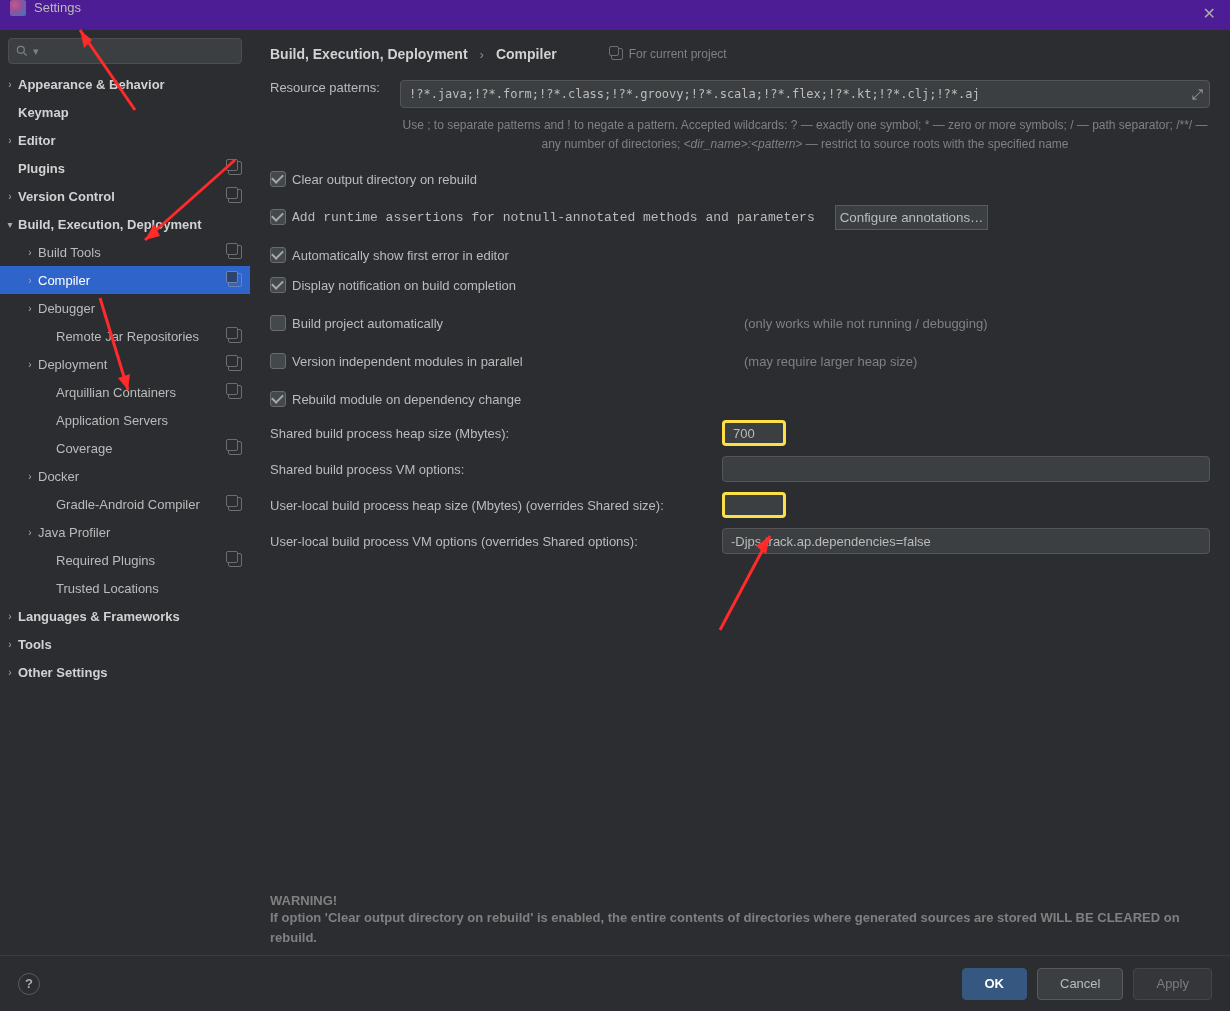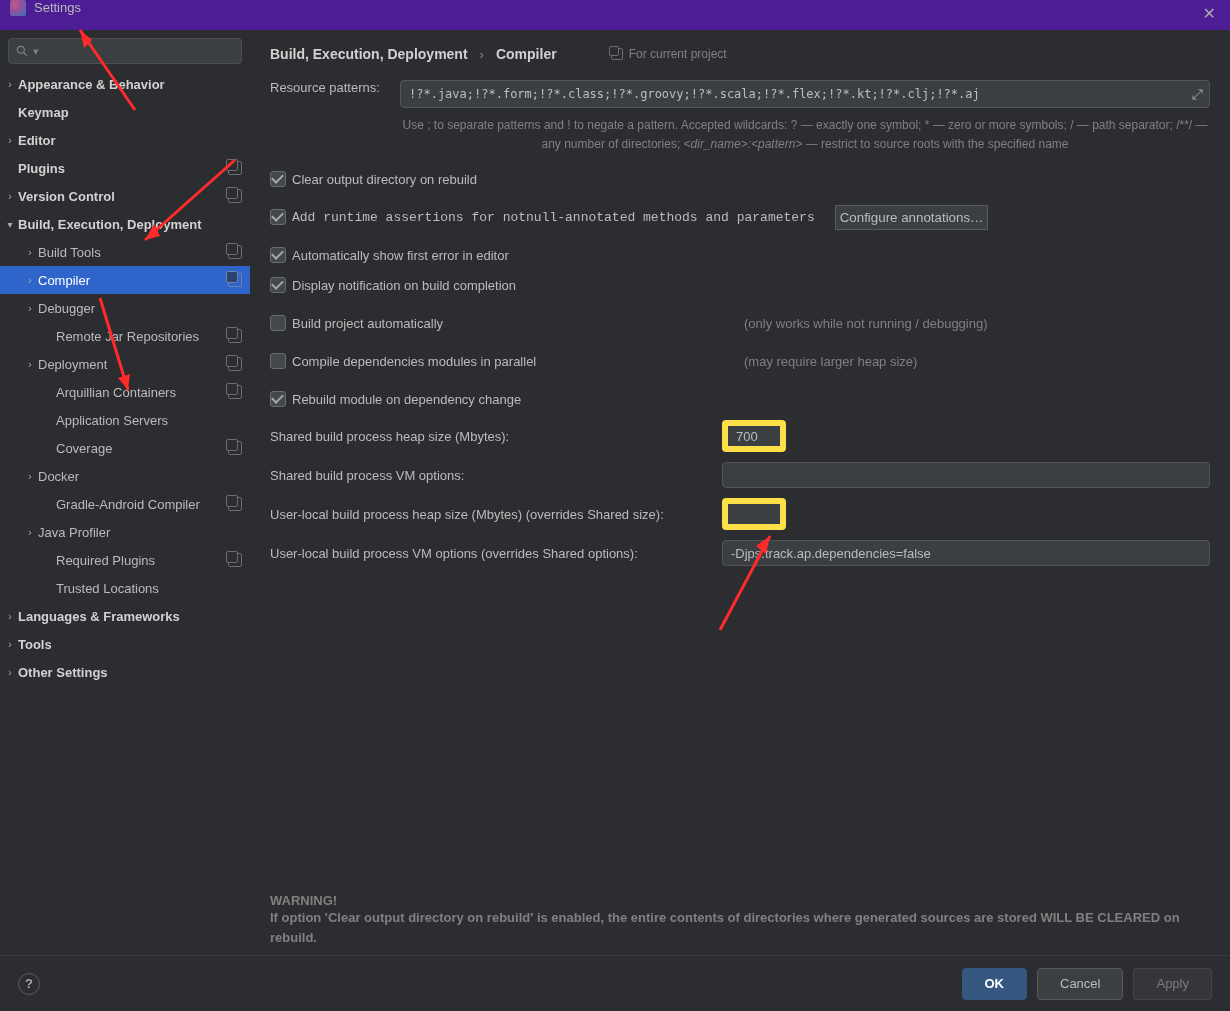--- a/index.html
+++ b/index.html
@@ -79,21 +79,21 @@
   .checkbox.checked::after{content:"";position:absolute;left:3px;top:0px;width:5px;height:9px;border:solid var(--check-tick);border-width:0 2px 2px 0;transform:rotate(45deg);}
   .check-label{color:var(--text);}
   .check-row{display:flex;align-items:center;}
   .check-note{color:var(--text-dim);margin-left:24px;}
   .check-row .check{flex:0 0 450px;}
 
   .cfg-btn{background:#3c3f41;border:1px solid #5a5a5a;border-radius:0;padding:4px 4px;color:var(--text);cursor:pointer;margin-left:20px;}
 
   .field-row{display:flex;align-items:center;margin:10px 0;}
   .field-row .fld-label{flex:0 0 452px;color:var(--text);}
-  .small-input{width:64px;height:32px;background:#3c3f41;border:6px solid #fde047;border-radius:4px;padding:0 8px;color:var(--text);font-family:inherit;font-size:13px;}
+  .small-input{width:64px;height:26px;background:#3c3f41;border:3px solid #fde047;border-radius:4px;padding:0 8px;color:var(--text);font-family:inherit;font-size:13px;}
   .wide-input{flex:1;height:26px;background:#3c3f41;border:1px solid #555;border-radius:4px;padding:0 8px;color:var(--text);font-family:inherit;font-size:13px;}
 
   .warning{position:absolute;bottom:8px;left:20px;right:20px;color:#808080;}
   .warning .wtitle{font-weight:700;}
   .warning .wtext{font-weight:600;line-height:1.5;}
 
   
   .footer{height:56px;border-top:1px solid #393b40;display:flex;align-items:center;padding:0 18px;gap:10px;background:#2b2d30;}
   .footer .help{width:22px;height:22px;border:1px solid #5a5a5a;border-radius:50%;display:flex;align-items:center;justify-content:center;color:#aaa;font-weight:700;cursor:pointer;}
   .footer .fspacer{flex:1;}
@@ -278,21 +278,21 @@
       <div class="check">
         <div class="checkbox"></div>
         <div class="check-label">Build project automatically</div>
       </div>
       <div class="check-note">(only works while not running / debugging)</div>
     </div>
 
     <div class="check-row">
       <div class="check">
         <div class="checkbox"></div>
-        <div class="check-label">Compile dependencies modules in parallel</div>
+        <div class="check-label">Version independent modules in parallel</div>
       </div>
       <div class="check-note">(may require larger heap size)</div>
     </div>
 
     <div class="check">
       <div class="checkbox checked"></div>
       <div class="check-label">Rebuild module on dependency change</div>
     </div>
 
     <div class="field-row">

